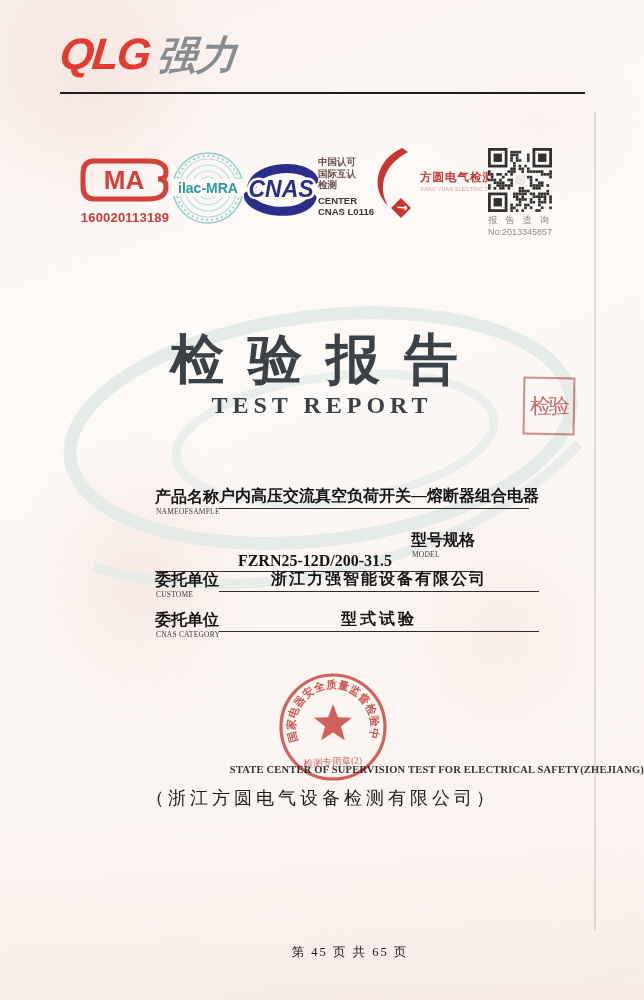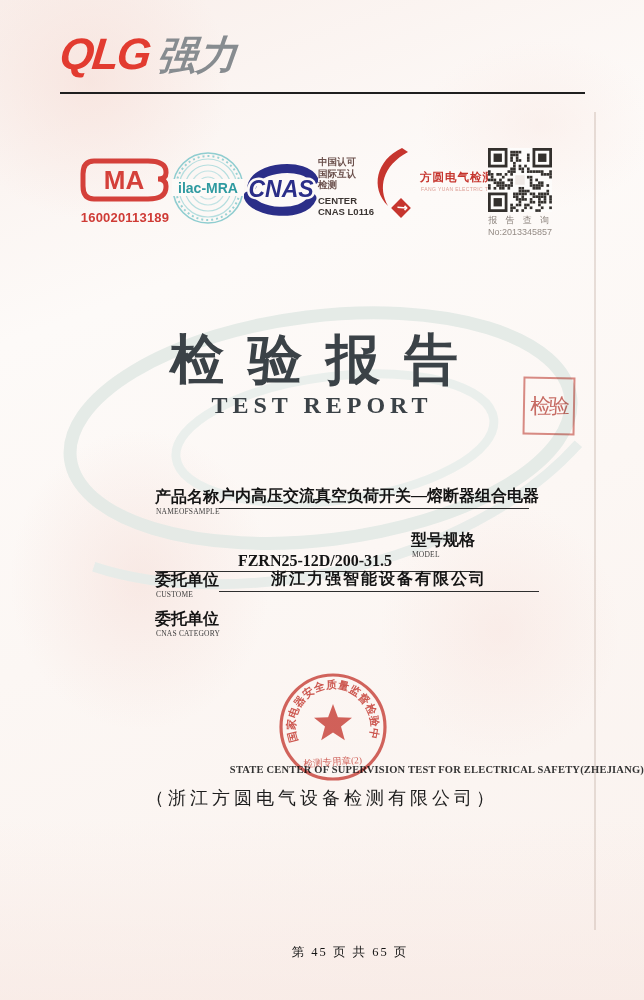--- a/index.html
+++ b/index.html
@@ -355,20 +355,23 @@
     <div class="fline">
       <span class="fvalue">浙江力强智能设备有限公司</span>
     </div>
   </div>
 
   <div class="frow r4">
     <div class="flabel">
       <span>委托单位</span>
       <span class="fsub">CNAS CATEGORY</span>
     </div>
+    <div class="fline">
+      <span class="fvalue">型式试验</span>
+    </div>
   </div>
 
   <svg class="seal" width="122" height="126" viewBox="0 0 122 126">
     <defs>
       <path id="sealArc" d="M 26 75 A 38 38 0 1 1 96 75" fill="none"></path>
     </defs>
     <circle cx="61" cy="61" r="52" fill="none" stroke="rgba(205,75,68,.85)" stroke-width="3.2"></circle>
     <polygon points="61,38 65.9,51.2 80,51.8 69,60.6 72.8,74.2 61,66.4 49.2,74.2 53,60.6 42,51.8 56.1,51.2" fill="rgba(202,66,58,.82)"></polygon>
     <text font-size="10.8" fill="rgba(200,62,54,.85)" letter-spacing="0.5" font-family="Liberation Serif,serif" font-weight="bold">
       <textPath href="#sealArc" startOffset="0">国家电器安全质量监督检验中心</textPath>

